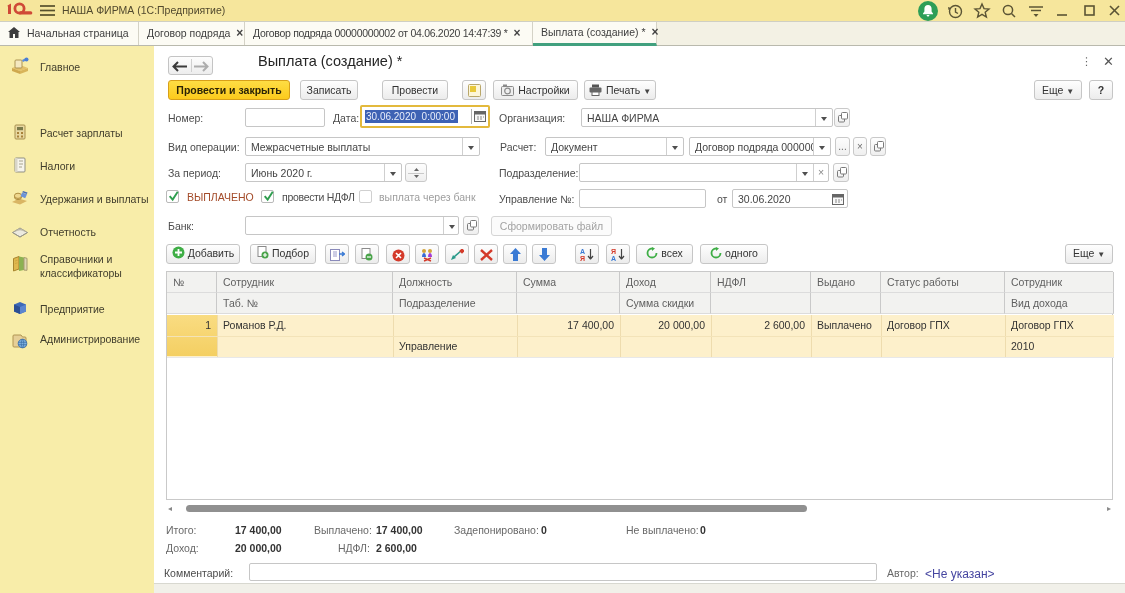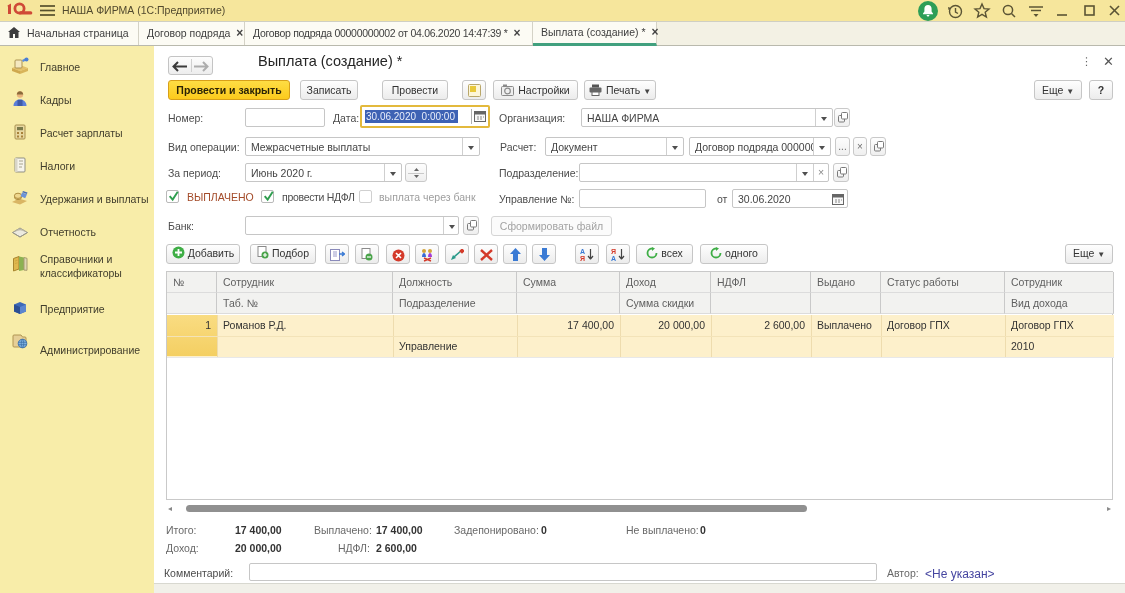--- a/index.html
+++ b/index.html
@@ -135,29 +135,20 @@
       <svg class="ic" viewBox="0 0 18 18">
         <path d="M1 11l8-3 8 3-8 3z" fill="#e3c06a"></path>
         <path d="M1 11l8 3v3l-8-3z" fill="#cfa84e"></path>
         <path d="M17 11l-8 3v3l8-3z" fill="#d8b45a"></path>
         <rect x="4" y="3" width="7" height="8" rx="1" fill="#f4e8c0" stroke="#ad9454"></rect>
         <path d="M11 3l4-2 1 2-4 2z" fill="#5b8dd9"></path>
         <circle cx="15.5" cy="2.5" r="2" fill="#4a7fd4"></circle>
       </svg>
       <div class="tx" style="top:5px;">Главное</div>
     </div>
-  <div class="sbitem" style="top:43px;">
-      <svg class="ic" viewBox="0 0 18 18">
-        <circle cx="9" cy="4.5" r="3.2" fill="#e9b47c"></circle>
-        <path d="M9 1.3c-1.8 0-3.2 1.4-3.2 3.2h6.4C12.2 2.7 10.8 1.3 9 1.3z" fill="#8a6a3a"></path>
-        <path d="M2.5 16c0-4.2 2.9-6.6 6.5-6.6s6.5 2.4 6.5 6.6z" fill="#5b7fd9"></path>
-        <path d="M6.5 9.8h5V16h-5z" fill="#3f5ba8"></path>
-      </svg>
-      <div class="tx" style="top:5px;">Кадры</div>
-    </div>
   <div class="sbitem" style="top:76px;">
       <svg class="ic" viewBox="0 0 18 18">
         <path d="M5 2h8a1 1 0 0 1 1 1v12a1 1 0 0 1-1 1H5a1 1 0 0 1-1-1V3a1 1 0 0 1 1-1z" fill="#e8d8a0" stroke="#a8904e"></path>
         <rect x="6" y="4" width="6" height="3.2" fill="#7a7a4a"></rect>
         <g fill="#a8823a">
           <rect x="6" y="9" width="2" height="2"></rect>
           <rect x="10" y="9" width="2" height="2"></rect>
           <rect x="6" y="12.5" width="2" height="2"></rect>
           <rect x="10" y="12.5" width="2" height="2"></rect>
         </g>
@@ -206,21 +197,21 @@
         <path d="M15 5.5L9 8v7l6-2.5z" fill="#5b85cf"></path>
       </svg>
       <div class="tx" style="top:5px;">Предприятие</div>
     </div>
   <div class="sbitem" style="top:285px;">
       <svg class="ic" viewBox="0 0 18 18">
         <path d="M3 3h7l1.5 2H14a1 1 0 0 1 1 1v8a1 1 0 0 1-1 1H3a1 1 0 0 1-1-1V4a1 1 0 0 1 1-1z" fill="#e6cf96" stroke="#b09552"></path>
         <circle cx="11.5" cy="11.5" r="4.3" fill="#7fb2e0" stroke="#3f74ab"></circle>
         <path d="M7.6 10.3h7.8M7.6 12.7h7.8M11.5 7.2c1.6 1.2 1.6 7.4 0 8.6M11.5 7.2c-1.6 1.2-1.6 7.4 0 8.6" fill="none" stroke="#3f74ab" stroke-width="0.8"></path>
       </svg>
-      <div class="tx" style="top:13px;">Администрирование</div>
+      <div class="tx" style="top:2px;">Администрирование</div>
     </div>
 </div>
 
 <div id="main">
 
   <div id="navgrp">
     <svg style="position:absolute;left:3px;top:4px;width:16px;height:11px;" viewBox="0 0 16 11">
         <path d="M6 1L1.5 5.5L6 10M2 5.5h13" fill="none" stroke="#3a3a3a" stroke-width="2"></path>
       </svg>
     <div class="sep"></div>

